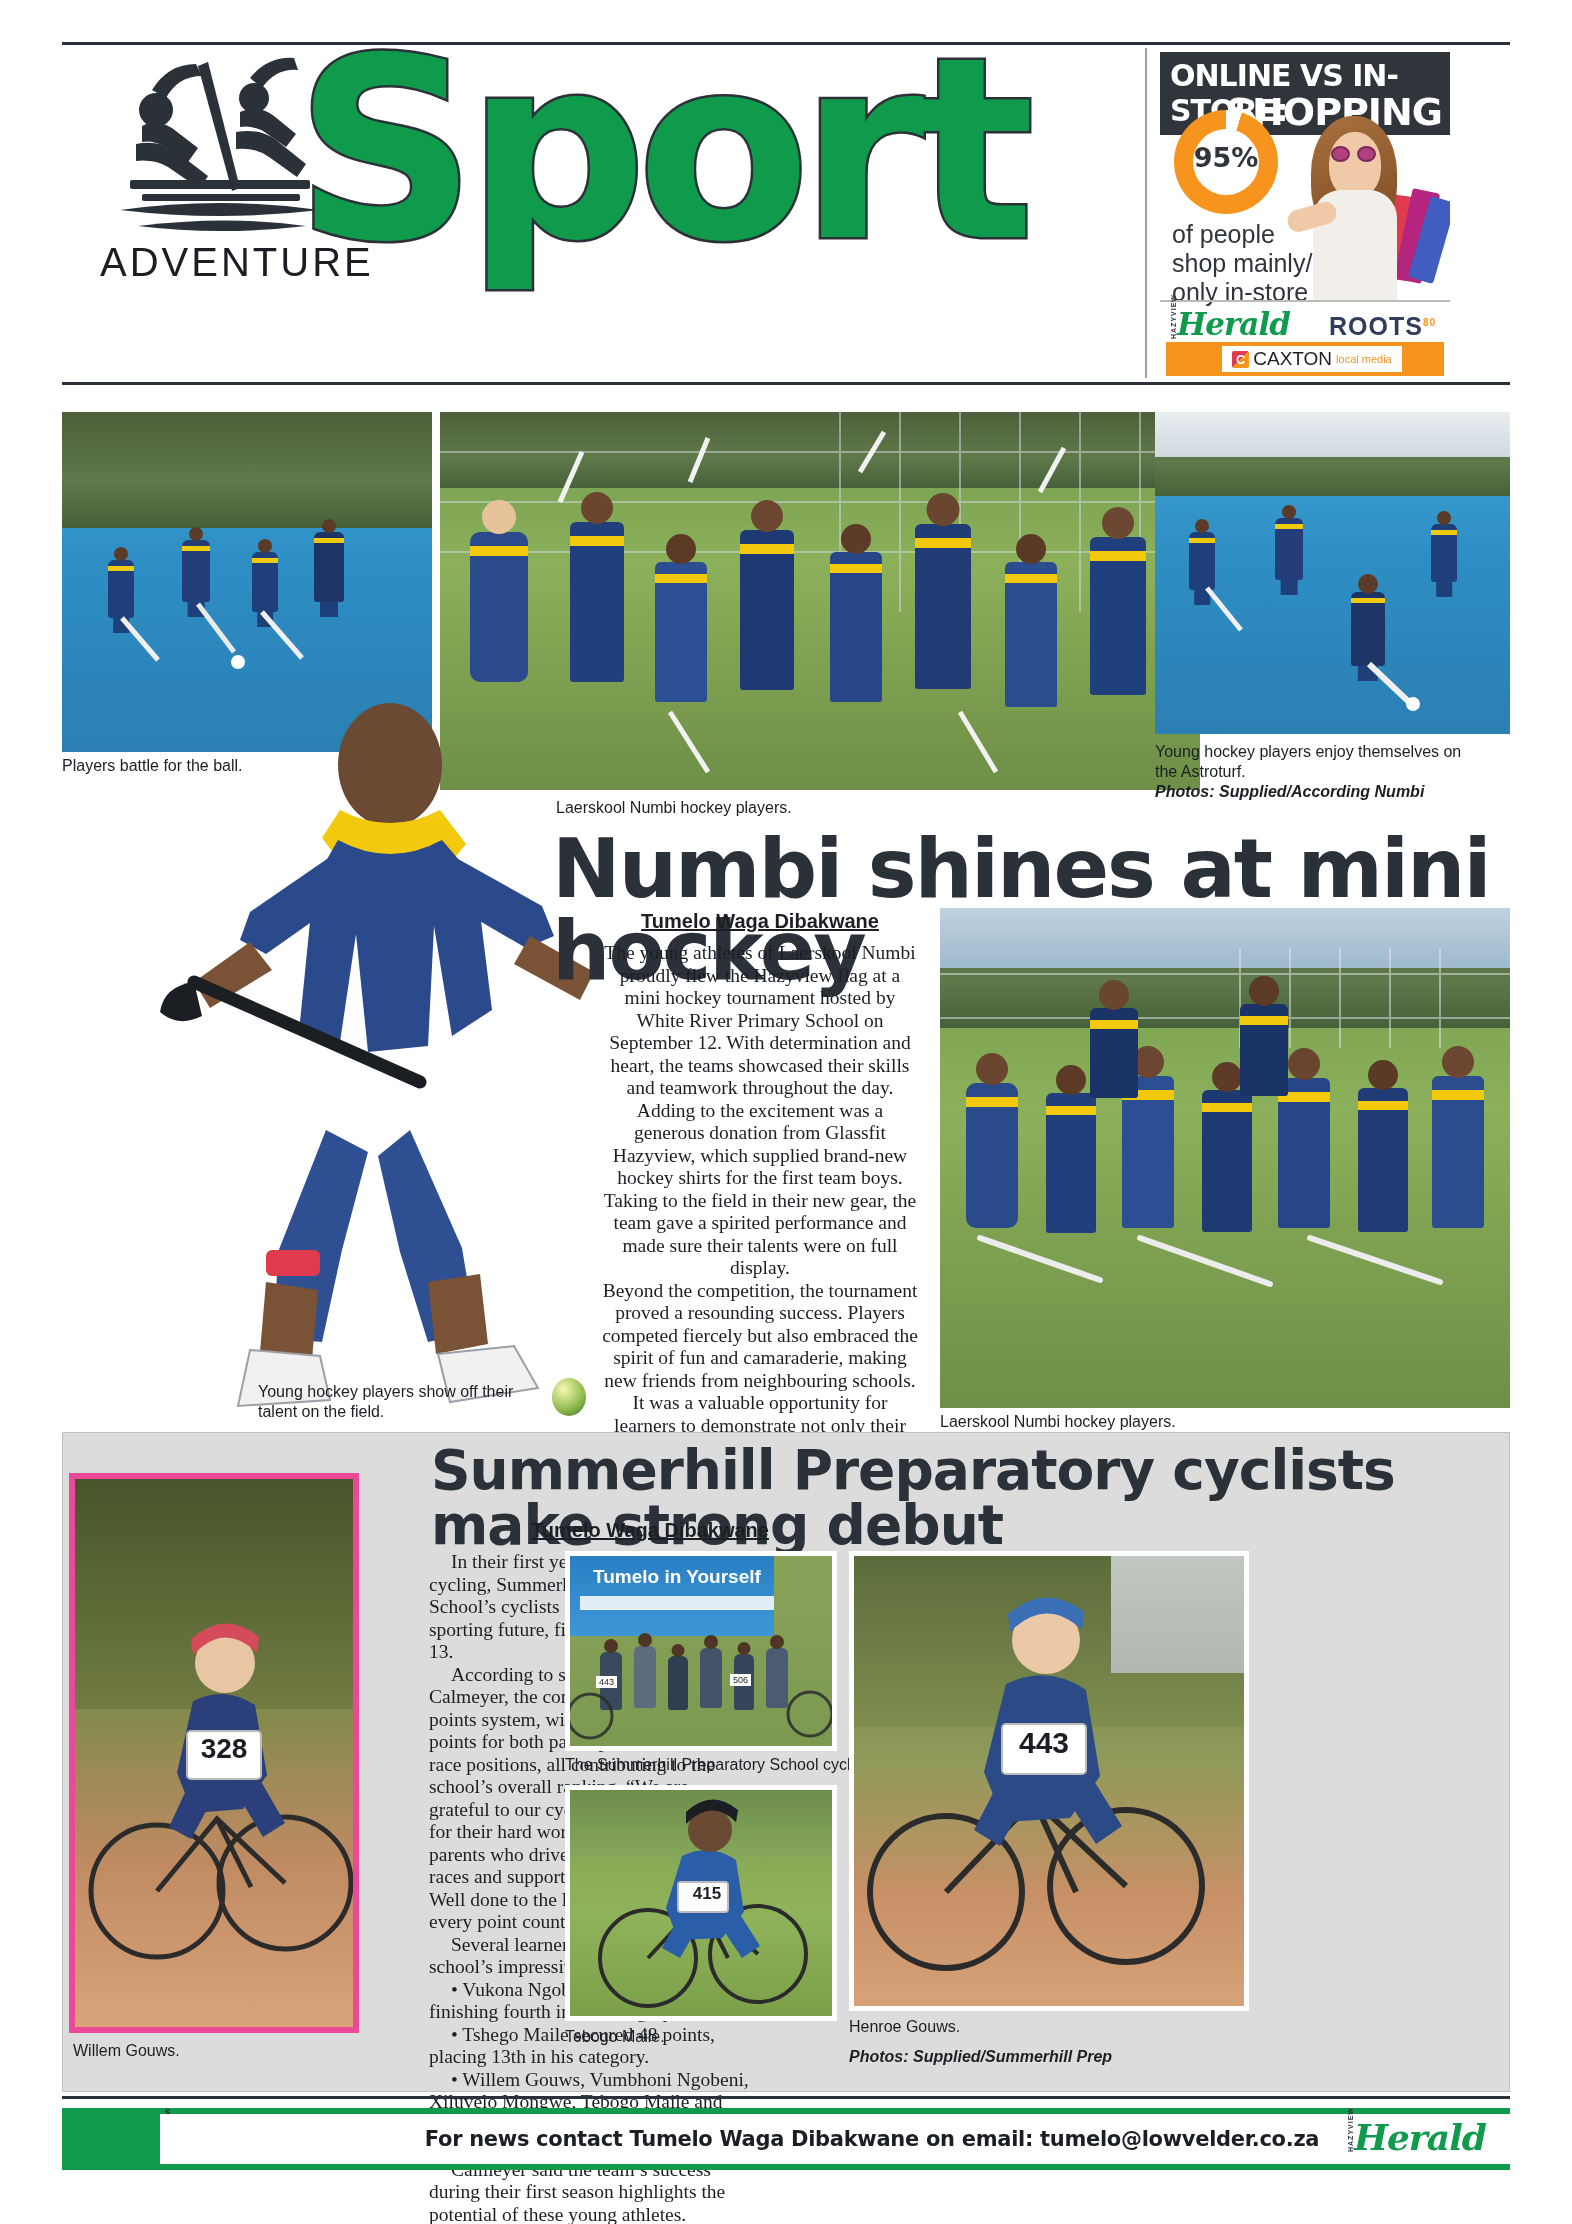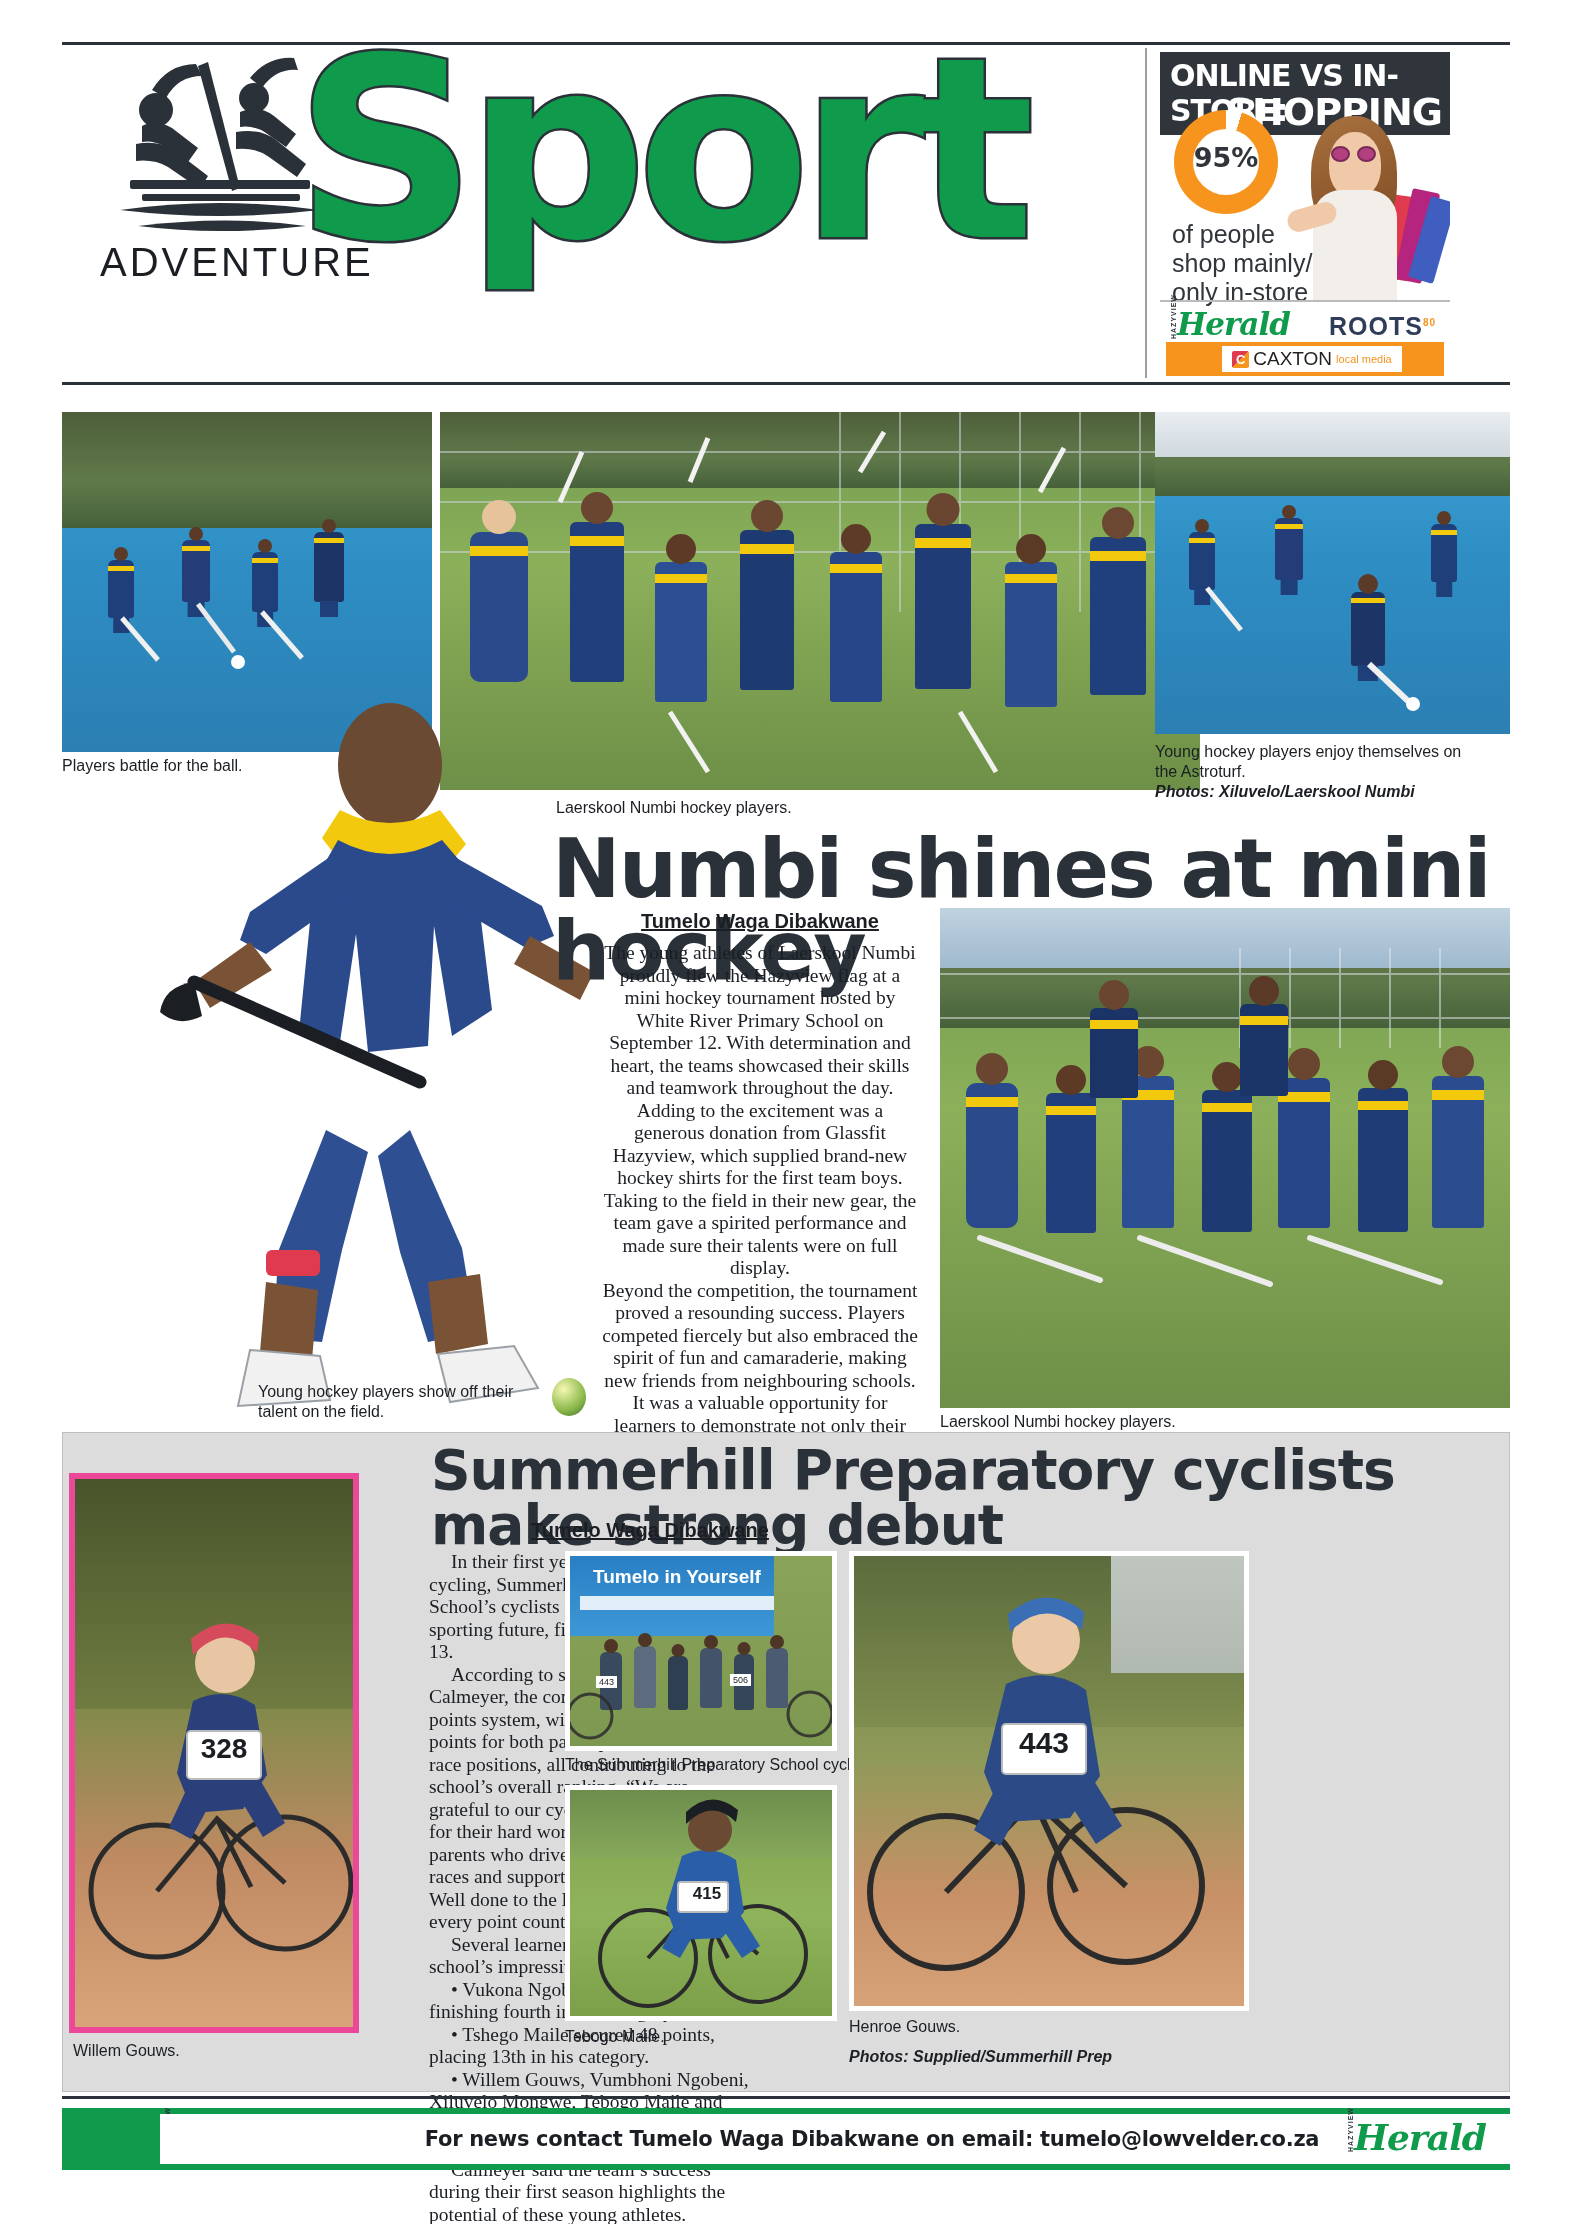--- a/index.html
+++ b/index.html
@@ -436,21 +436,21 @@
       <span class="yk"></span>
       <span class="lg"></span>
     </div>
   <svg style="position:absolute;inset:0" width="355" height="322">
     <path d="M52 176 L86 218" stroke="#f0f0f0" stroke-width="5" fill="none"></path>
     <path d="M214 252 L254 290" stroke="#f0f0f0" stroke-width="6" fill="none"></path>
     <circle cx="258" cy="292" r="7" fill="#fff"></circle>
   </svg>
 </div>
 <div class="cap" style="left:1155px; top:742px; width:320px;">Young hockey players enjoy themselves on the Astroturf.</div>
-<div class="cap credit" style="left:1155px; top:782px; width:360px;">Photos: Xiluvelo/Laerskool Numbi</div>
+<div class="cap credit" style="left:1155px; top:782px; width:360px;">Photos: Supplied/According Numbi</div>
 
 <div style="position:absolute;left:90px;top:690px;width:520px;height:740px;">
   <svg width="520" height="740" viewBox="0 0 520 740">
     <g>
       <ellipse cx="300" cy="75" rx="52" ry="62" fill="#6b4a33"></ellipse>
       <path d="M250 120 q50 26 100 0 l26 34 -18 22 -52 16 -54 -18 -20 -26z" fill="#f2c90d"></path>
       <path d="M248 150 q52 28 104 0 l34 40 16 130 -40 26 -18 -110 -6 120 -60 6 -12 -118 -16 108 -40 -20 14 -140z" fill="#2a4a8c"></path>
       <path d="M250 160 l-90 62 -10 28 26 14 88 -62z" fill="#2a4a8c"></path>
       <path d="M352 160 l100 56 12 30 -28 12 -96 -56z" fill="#2a4a8c"></path>
       <path d="M160 252 l-56 40 16 26 62 -38z" fill="#7a5336"></path>

